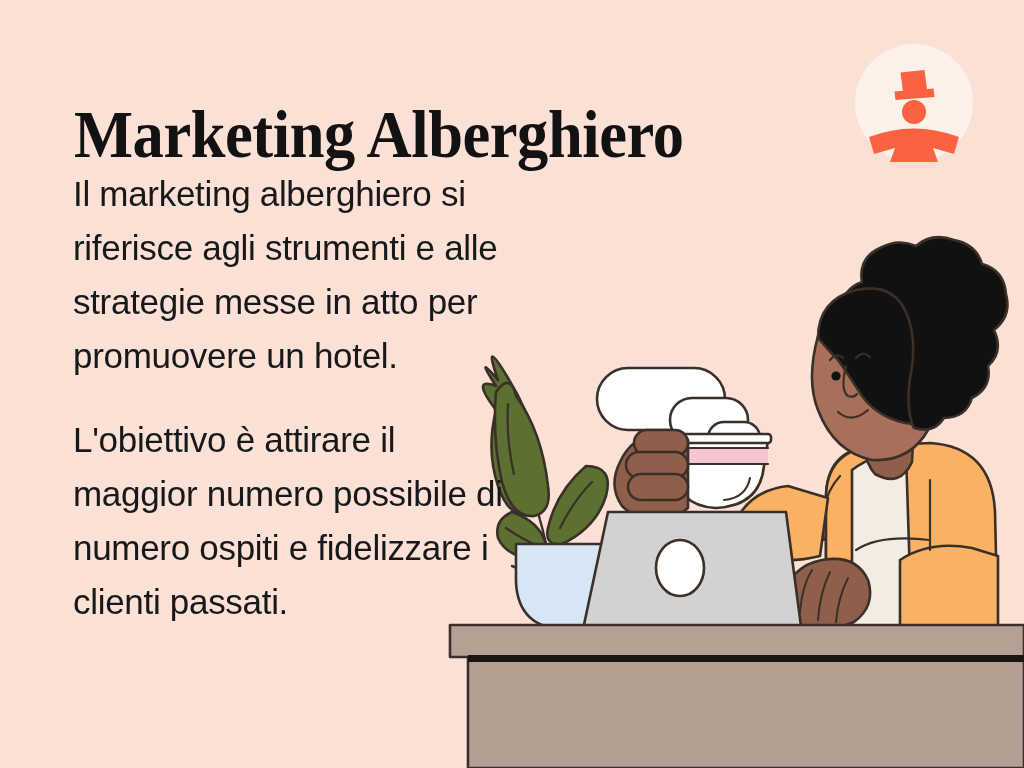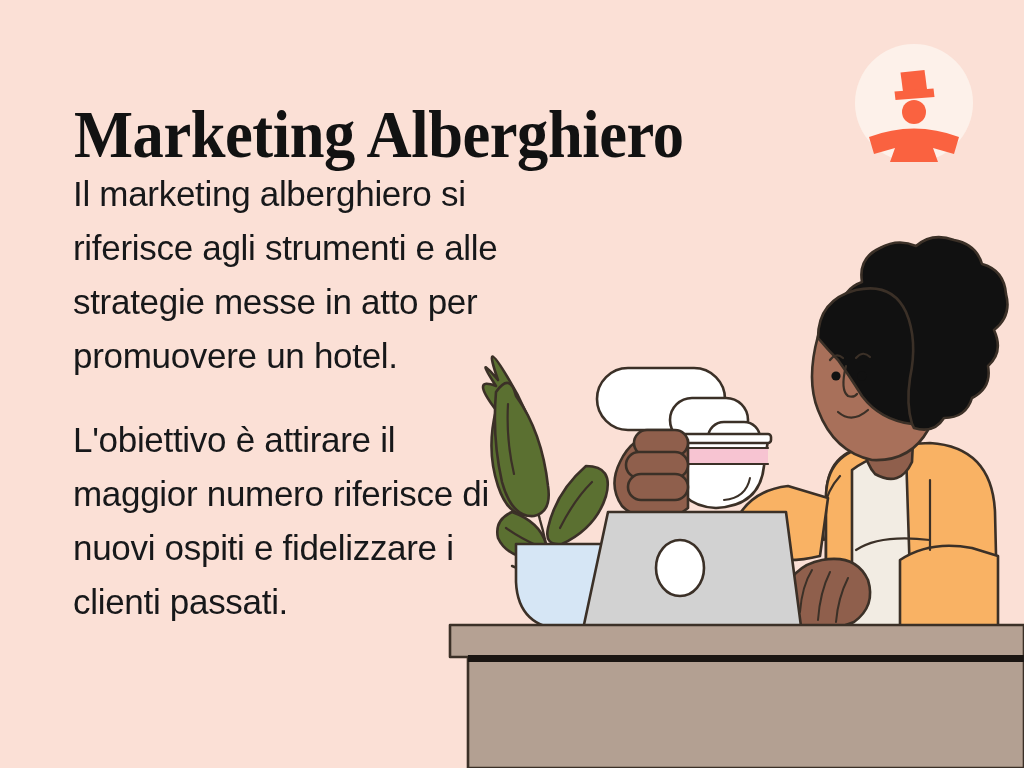--- a/index.html
+++ b/index.html
@@ -212,18 +212,18 @@
       <path d="M14 93 Q59 76 104 93 L99 110 L78 104 L83 118 L35 118 L40 104 L19 110 Z"></path>
     </g>
   </svg>
 
   <div id="text-layer">
 
     <h1 id="page-title">Marketing Alberghiero</h1>
 
     <div id="body-copy">
       <p class="paragraph">Il marketing alberghiero si riferisce agli strumenti e alle strategie messe in atto per promuovere un hotel.</p>
-      <p class="paragraph">L'obiettivo è attirare il maggior numero riferisce di nuovi ospiti e fidelizzare i clienti passati.</p>
+      <p class="paragraph">L'obiettivo è attirare il maggior numero possibile di numero ospiti e fidelizzare i clienti passati.</p>
     </div>
 
   </div>
 
 </div>
 
 </body></html>

